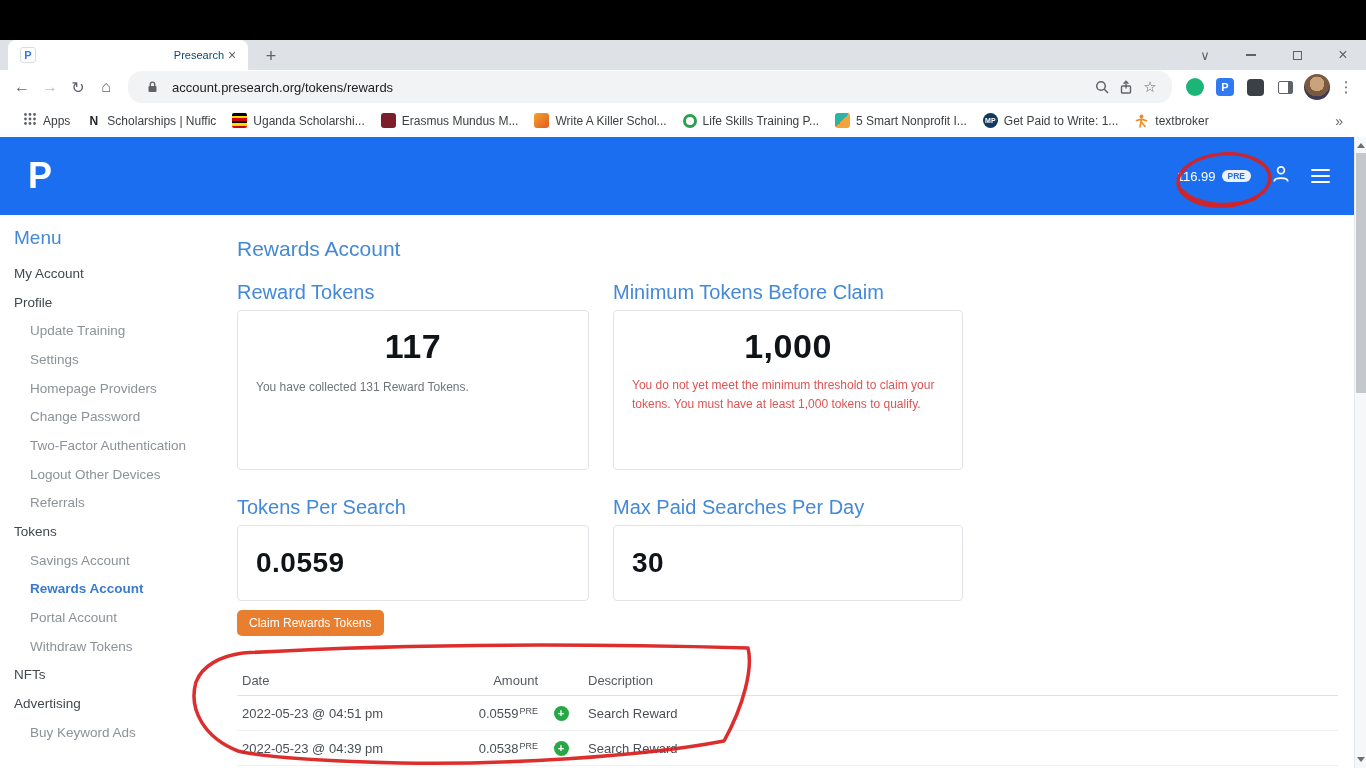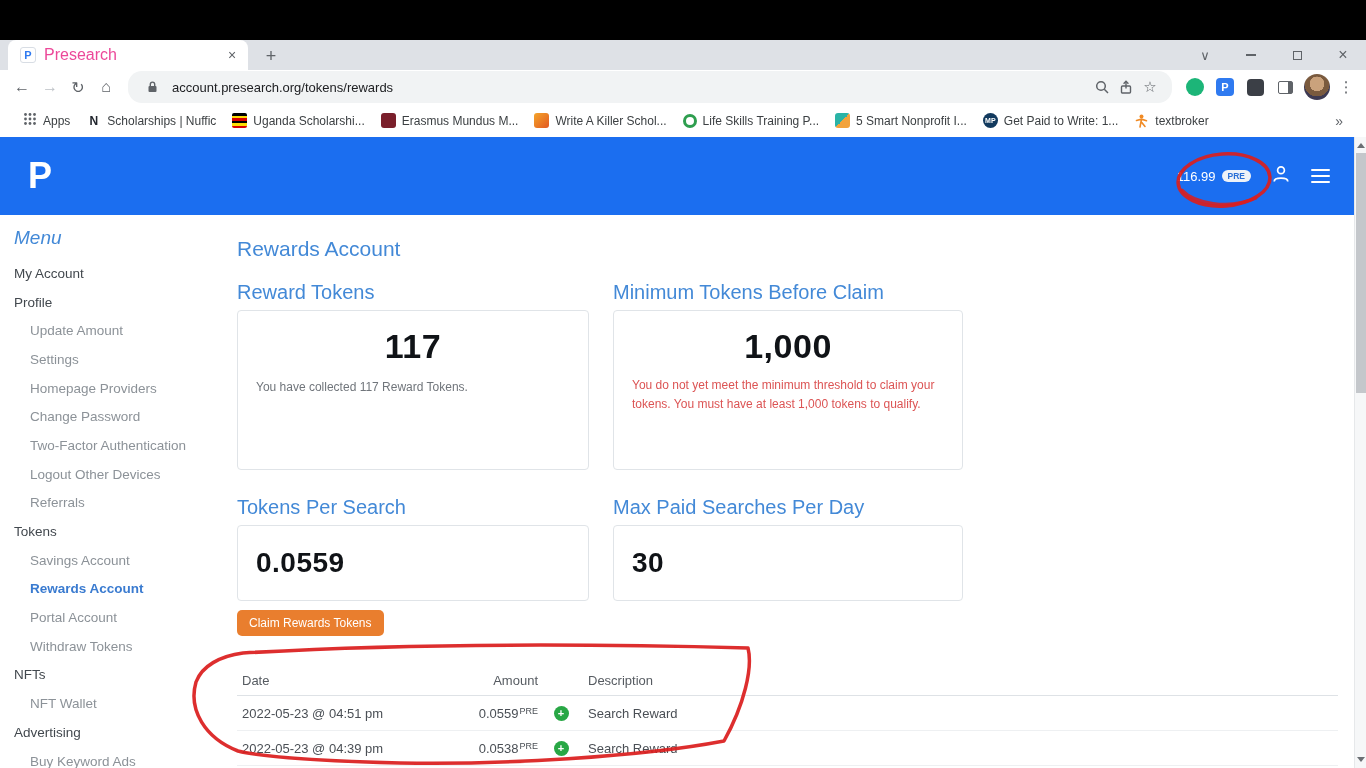--- a/index.html
+++ b/index.html
@@ -11,21 +11,21 @@
   body{font-family:"Liberation Sans",sans-serif;background:#fff;}
   .screen{position:relative;width:1366px;height:768px;overflow:hidden;background:#fff;}
 
   
   .desktop-strip{position:absolute;top:0;left:0;width:100%;height:40px;background:#000;}
 
   
   .tabstrip{position:absolute;top:40px;left:0;width:100%;height:30px;background:#dee1e6;}
   .tab{position:absolute;left:8px;bottom:0;width:240px;height:30px;background:#fff;border-radius:8px 8px 0 0;display:flex;align-items:center;padding:0 8px 0 12px;}
   .tab-favicon{width:16px;height:16px;border-radius:3px;background:#fff;border:1px solid #d8dde4;color:#2f7af0;font-weight:bold;font-size:11px;display:flex;align-items:center;justify-content:center;margin-right:8px;}
-  .tab-title{flex:1;font-size:16px;color:#ec4899;white-space:nowrap;overflow:hidden;}
+  .tab-title{flex:1;font-size:11px;color:#0c4a6e;white-space:nowrap;overflow:hidden;text-align:right;}
   .tab-close{width:16px;height:16px;border-radius:50%;display:flex;align-items:center;justify-content:center;color:#5f6368;font-size:14px;}
   .newtab{position:absolute;left:258px;top:3px;width:26px;height:26px;display:flex;align-items:center;justify-content:center;color:#5f6368;font-size:18px;border-radius:50%;}
   .win-controls{position:absolute;right:0;top:0;height:30px;display:flex;}
   .win-btn{width:46px;height:30px;display:flex;align-items:center;justify-content:center;color:#5f6368;font-size:13px;}
   .min-bar{width:10px;height:1.5px;background:#5f6368;}
   .max-box{width:9px;height:9px;border:1.4px solid #5f6368;}
   .win-close{font-size:16px;}
 
   
   .toolbar{position:absolute;top:70px;left:0;width:100%;height:34px;background:#fff;display:flex;align-items:center;padding:0 8px;}
@@ -62,21 +62,21 @@
   .site-header{position:absolute;top:137px;left:0;width:1354px;height:78px;background:var(--brand-blue,#1b6ef0);display:flex;align-items:center;justify-content:space-between;padding:0 24px 0 28px;}
   .logo{color:#fff;font-size:36px;font-weight:800;letter-spacing:-1px;}
   .header-right{display:flex;align-items:center;gap:20px;}
   .balance{display:flex;align-items:center;gap:6px;color:#fff;font-size:13px;}
   .pre-pill{background:#eef2f8;color:#2a6fd6;font-size:8.5px;font-weight:bold;border-radius:8px;padding:2px 6px;line-height:1;}
   .hamburger{display:flex;flex-direction:column;gap:4px;}
   .hamburger span{display:block;width:19px;height:2.3px;background:#fff;border-radius:2px;}
 
   
   .sidebar{position:absolute;top:215px;left:0;width:225px;bottom:0;background:#fff;padding:12px 0 0 14px;}
-  .sidebar-title{font-size:19px;color:var(--link-blue,#4389d7);margin-bottom:10px;font-style:italic;}
+  .sidebar-title{font-size:19px;color:var(--link-blue,#4389d7);margin-bottom:10px;}
   .nav-item{height:28.7px;display:flex;align-items:center;font-size:13.5px;color:#42484e;cursor:default;}
   .nav-item.lvl1{padding-left:16px;color:#8c9298;}
   .nav-item.active{color:#3a7bd0;font-weight:bold;}
 
   
   .content{position:absolute;left:237px;top:215px;width:1101px;bottom:-60px;background:#fff;}
   .page-title{font-size:21px;font-weight:500;color:var(--link-blue,#4389d7);margin:22px 0 20px;}
   .grid2{display:grid;grid-template-columns:352px 350px;column-gap:24px;}
   .card-label{font-size:20px;color:var(--link-blue,#4389d7);margin-bottom:6px;}
   .card{border:1px solid #e0e4e8;border-radius:4px;background:#fff;padding:16px 18px;}
@@ -259,49 +259,48 @@
           <span></span>
           <span></span>
         </span>
     </div>
   </div>
 
   <div class="sidebar">
     <div class="sidebar-title">Menu</div>
     <div class="nav-item lvl0">My Account</div>
     <div class="nav-item lvl0">Profile</div>
-    <div class="nav-item lvl1">Update Amount</div>
+    <div class="nav-item lvl1">Update Training</div>
     <div class="nav-item lvl1">Settings</div>
     <div class="nav-item lvl1">Homepage Providers</div>
     <div class="nav-item lvl1">Change Password</div>
     <div class="nav-item lvl1">Two-Factor Authentication</div>
     <div class="nav-item lvl1">Logout Other Devices</div>
     <div class="nav-item lvl1">Referrals</div>
     <div class="nav-item lvl0">Tokens</div>
     <div class="nav-item lvl1">Savings Account</div>
     <div class="nav-item lvl1 active">Rewards Account</div>
     <div class="nav-item lvl1">Portal Account</div>
     <div class="nav-item lvl1">Withdraw Tokens</div>
     <div class="nav-item lvl0">NFTs</div>
-    <div class="nav-item lvl1">NFT Wallet</div>
     <div class="nav-item lvl0">Advertising</div>
     <div class="nav-item lvl1">Buy Keyword Ads</div>
   </div>
 
   <div class="content">
     <div class="page-title">Rewards Account</div>
 
     <div class="grid2">
       <div class="card-label">Reward Tokens</div>
       <div class="card-label">Minimum Tokens Before Claim</div>
     </div>
     <div class="grid2">
       <div class="card tall">
         <div class="big-num">117</div>
-        <div class="caption">You have collected 117 Reward Tokens.</div>
+        <div class="caption">You have collected 131 Reward Tokens.</div>
       </div>
       <div class="card tall">
         <div class="big-num">1,000</div>
         <div class="warning">You do not yet meet the minimum threshold to claim your tokens. You must have at least 1,000 tokens to qualify.</div>
       </div>
     </div>
 
     <div class="grid2 labels-row">
       <div class="card-label">Tokens Per Search</div>
       <div class="card-label">Max Paid Searches Per Day</div>

